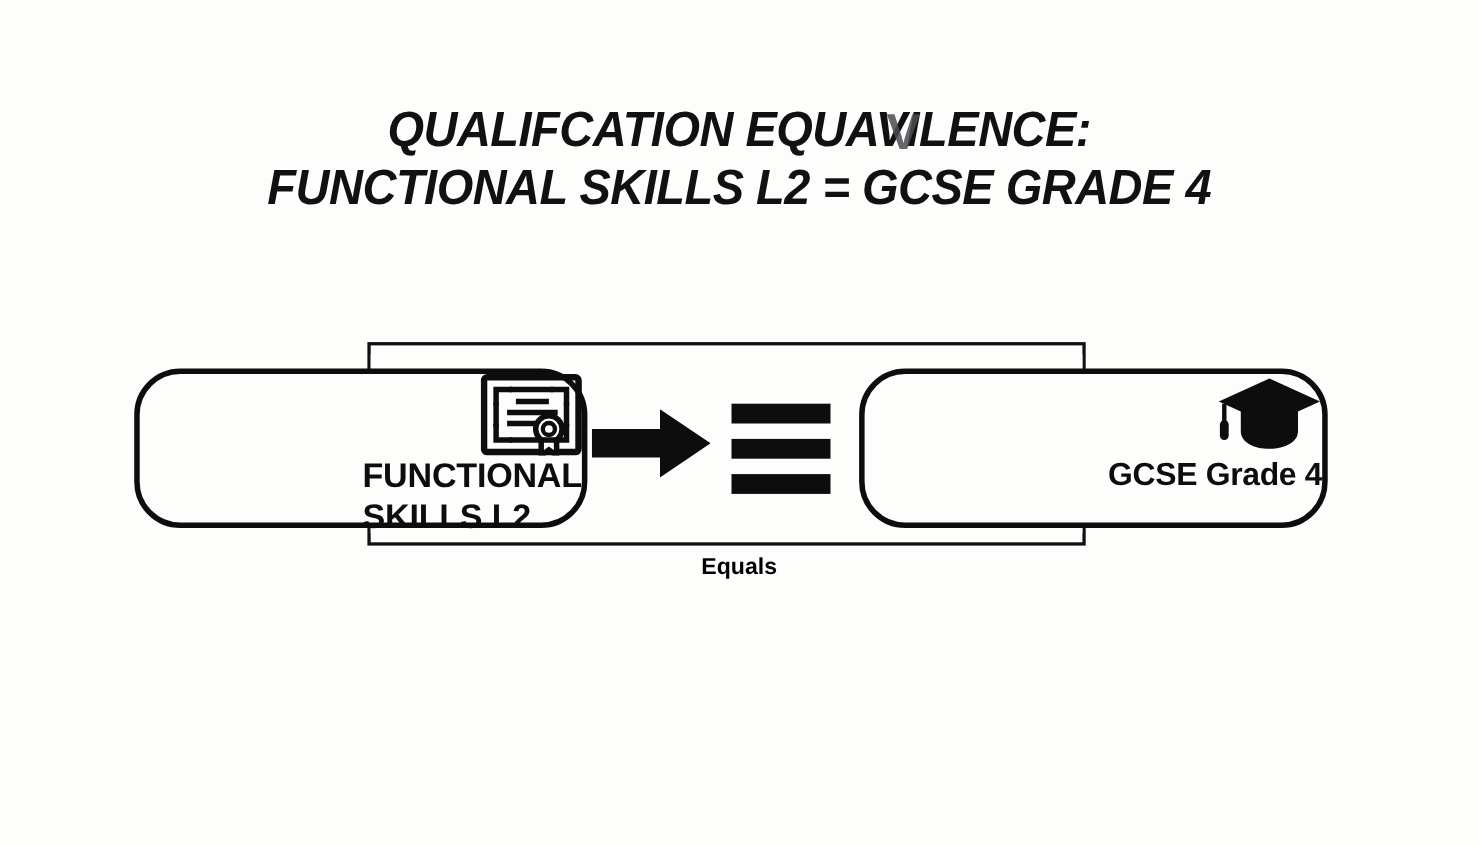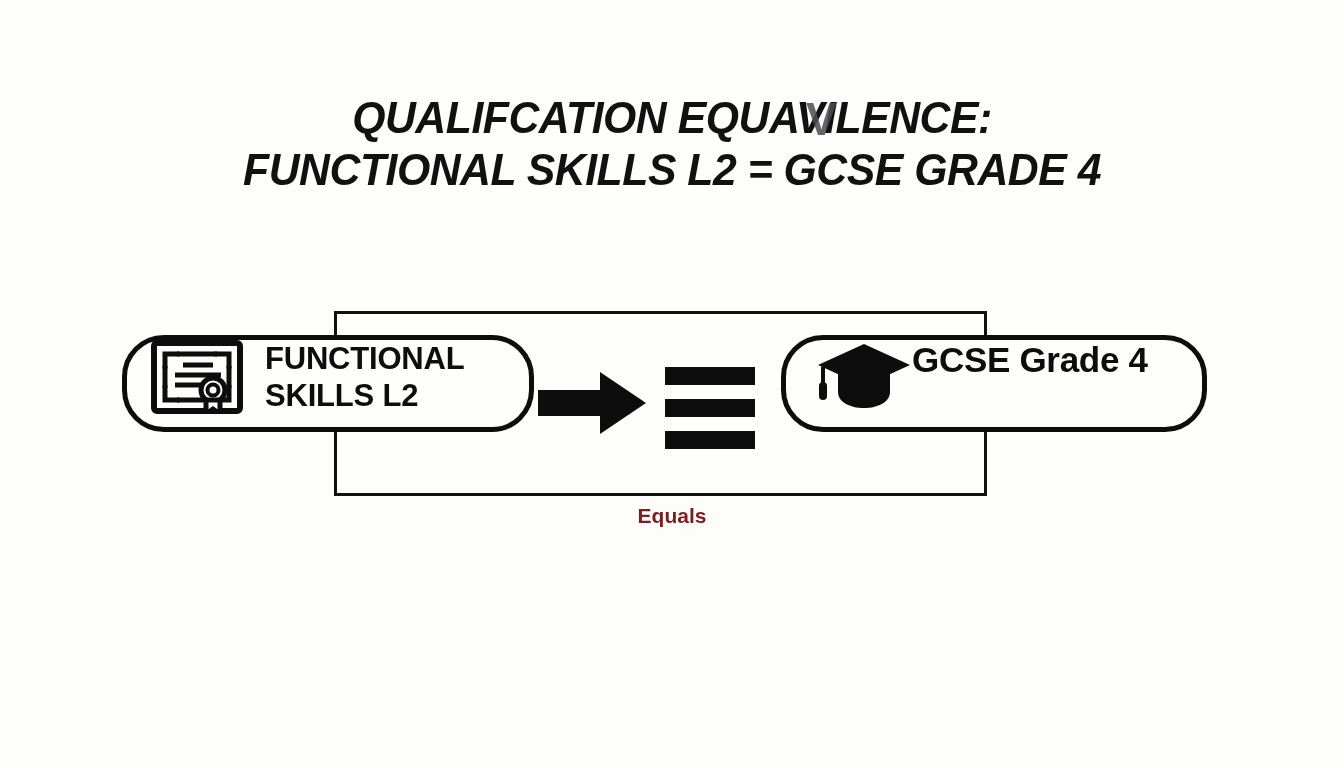--- a/index.html
+++ b/index.html
@@ -91,36 +91,37 @@
   }
 
   .equals-caption {
     position: absolute;
     left: 0;
     top: 504px;
     width: 1344px;
     text-align: center;
     font-size: 21px;
     font-weight: bold;
-    color: #7f1d1d;
+    color: #000000;
     z-index: 5;
   }
 
   
   .pill {
     position: absolute;
     top: 335px;
-    height: 97px;
+    height: 145px;
     box-sizing: border-box;
     border: 5px solid #0d0d0d;
     border-radius: 42px;
     background: #fdfdfc;
     display: flex;
-    align-items: flex-start;
+    align-items: flex-end;
     z-index: 4;
+    flex-direction: column;
   }
   .pill-left {
     left: 122px;
     width: 412px;
     padding-left: 24px;
   }
   .pill-right {
     left: 781px;
     width: 426px;
     padding-left: 30px;
@@ -131,21 +132,21 @@
     color: #0d0d0d;
     white-space: pre-line;
   }
   .label-left {
     font-size: 31px;
     line-height: 37px;
     margin-left: 22px;
     letter-spacing: -0.2px;
   }
   .label-right {
-    font-size: 35px;
+    font-size: 29px;
     line-height: 40px;
     letter-spacing: -0.3px;
   }
 
   .icon-slot {
     flex: 0 0 auto;
     display: flex;
     align-items: center;
     justify-content: center;
   }

